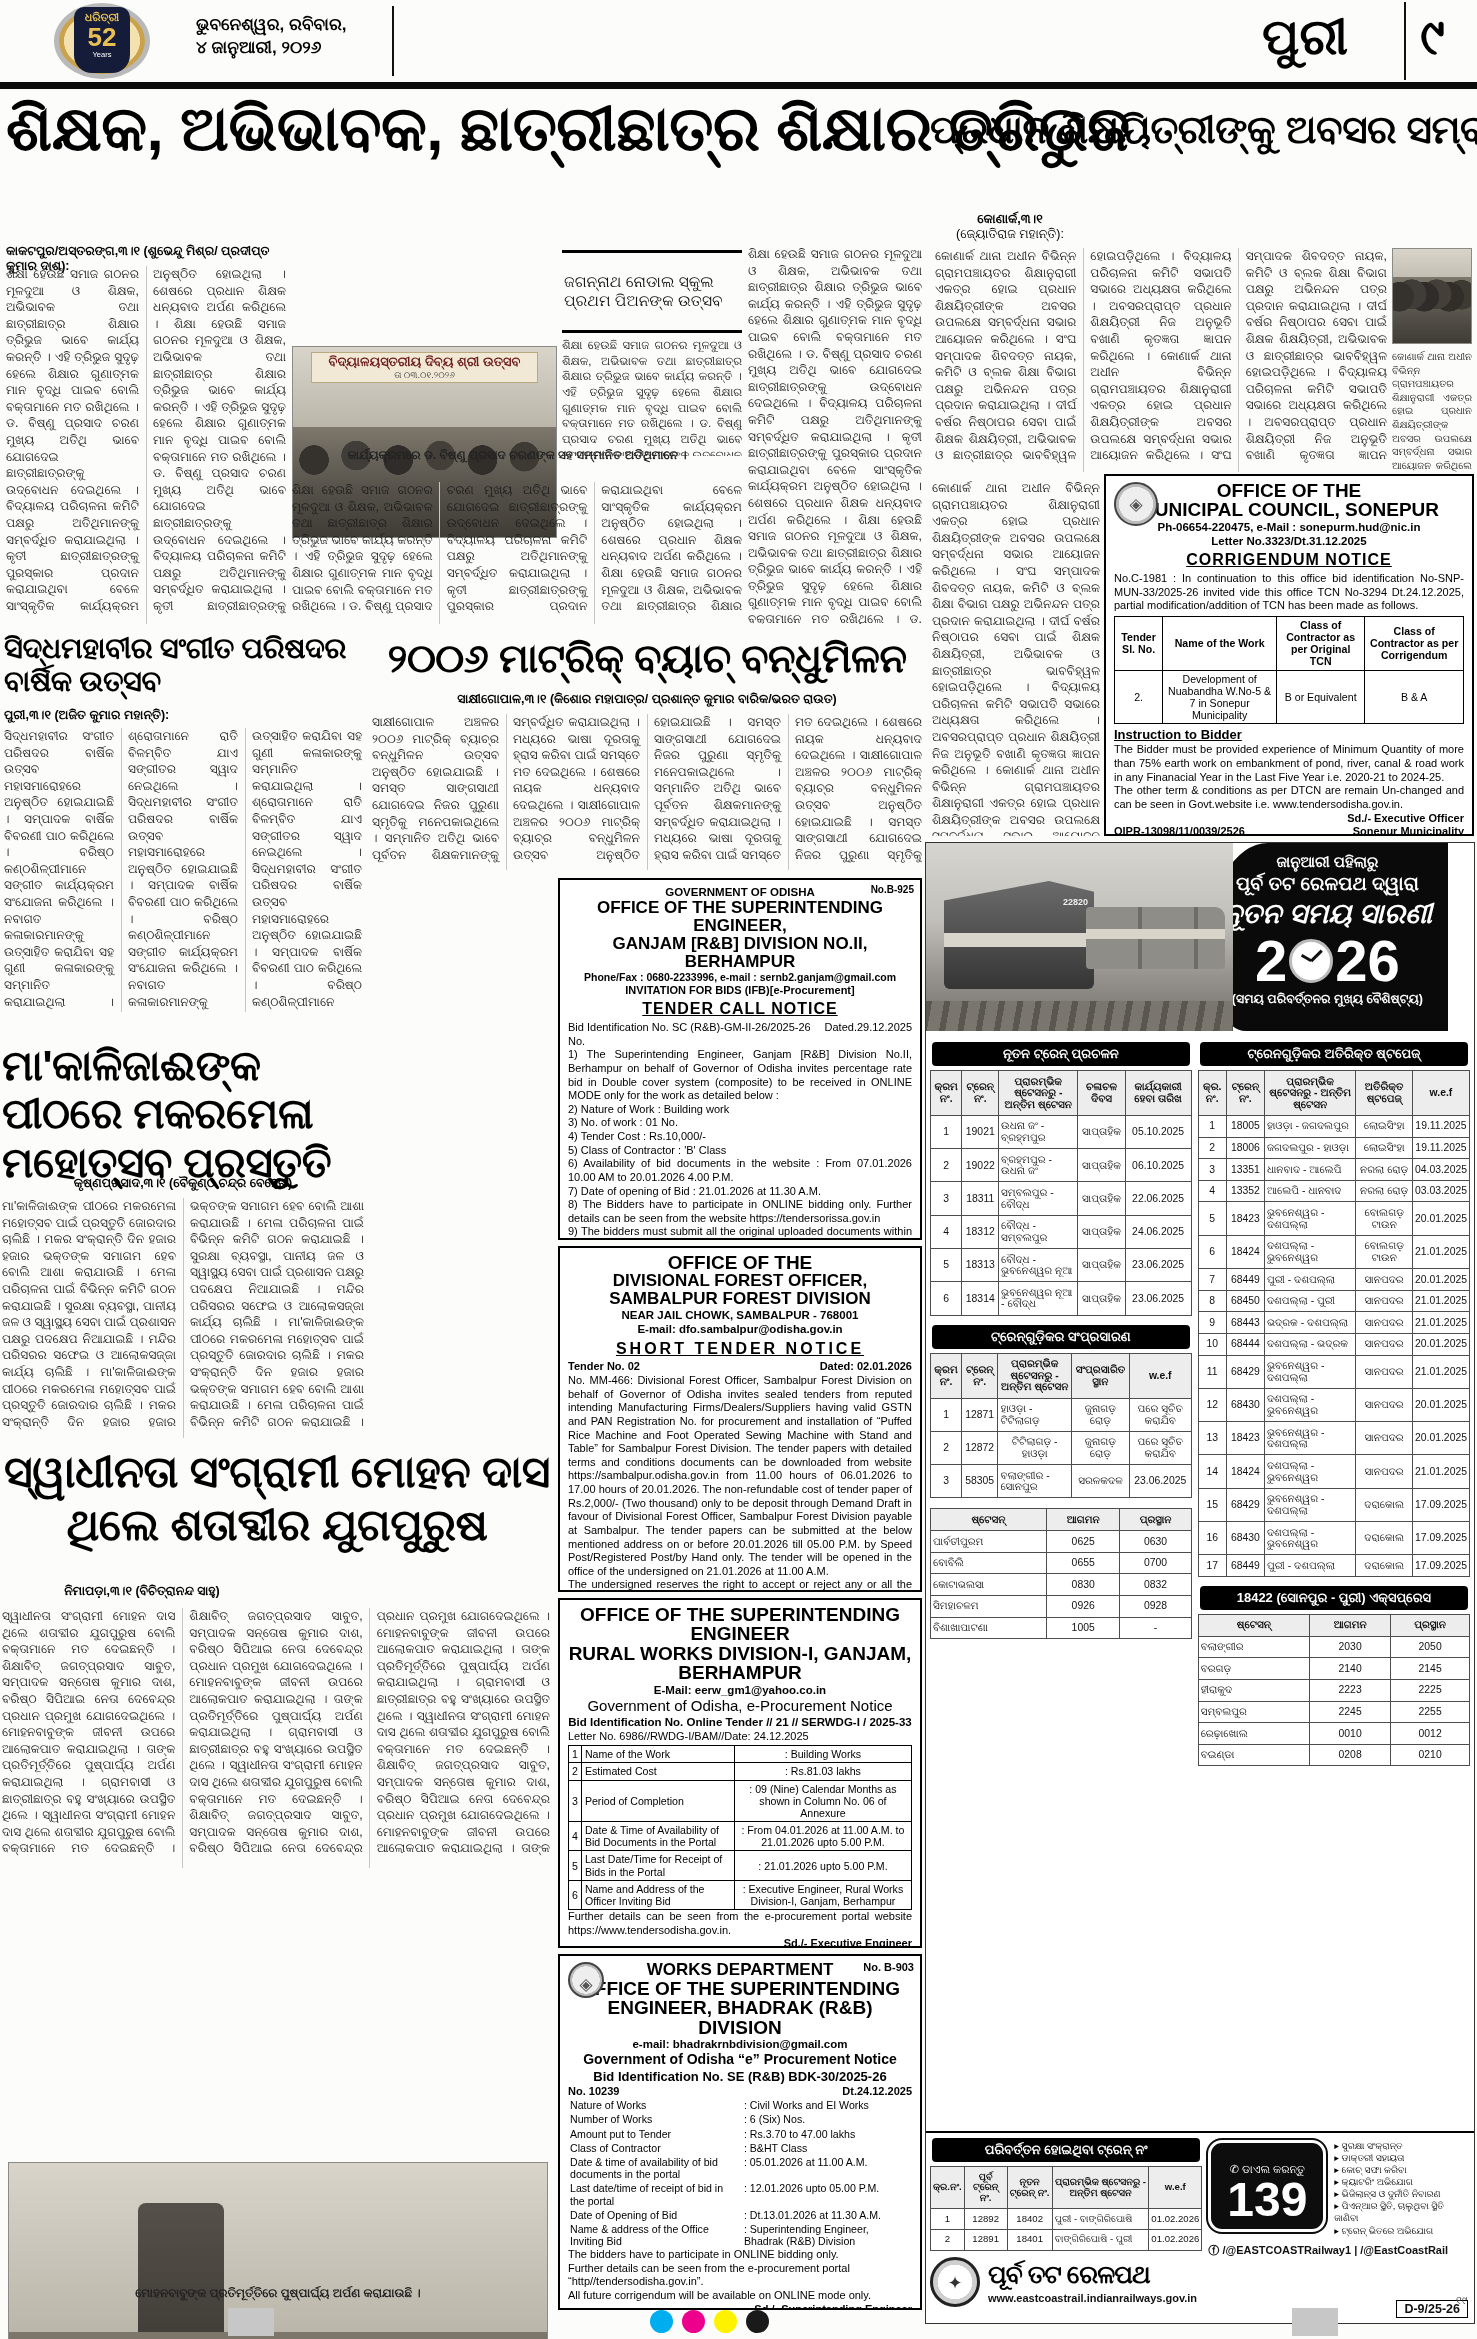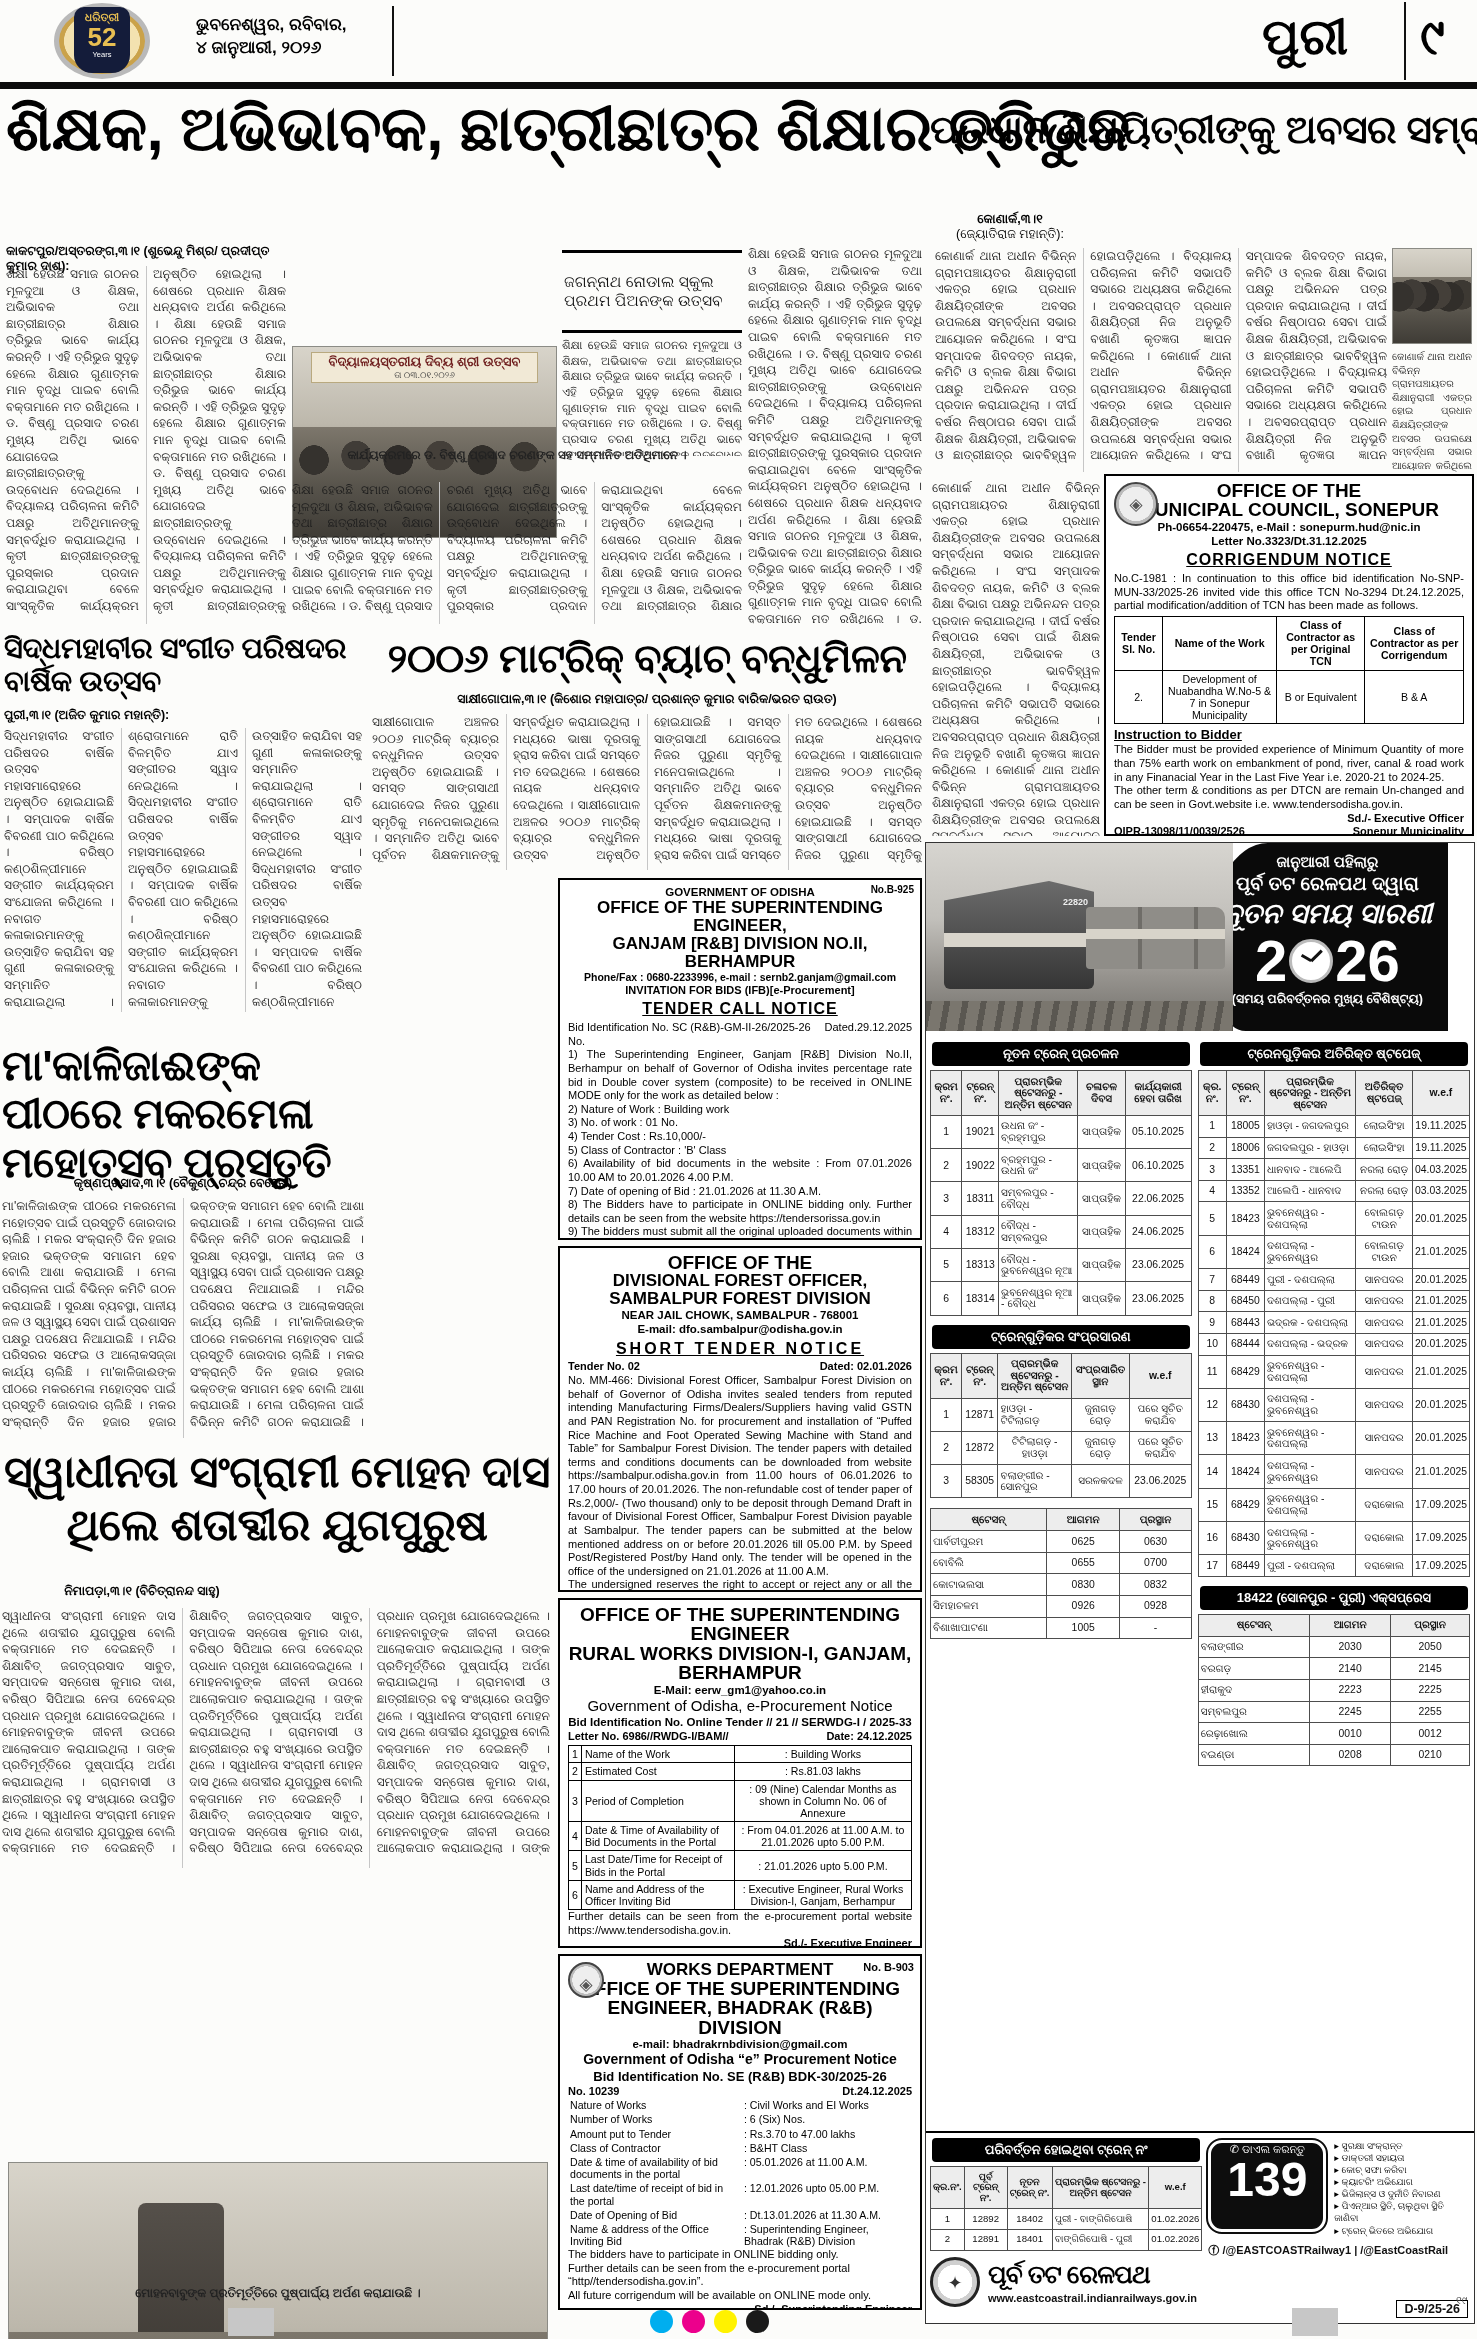--- a/index.html
+++ b/index.html
@@ -58,21 +58,21 @@
 #rail-band{height:192px;border-top:2px solid #000;display:flex;padding:3px 4px;gap:6px;overflow:hidden}
 #band-left{width:51%}
 #band-right{width:49%;position:relative}
 #ecor-row{display:flex;align-items:center;gap:8px;margin-top:6px}
 .emblem{width:50px;height:50px;border-radius:50%;border:3px solid #222;background:radial-gradient(circle,#fff 0 55%,#cfcfcf 56% 100%);position:relative;flex:none}
 .emblem::after{content:"✦";position:absolute;left:0;right:0;top:12px;text-align:center;font-size:18px;color:#333}
 #ecor-brand{font-size:25px;font-weight:bold;color:#000;letter-spacing:-1px}
 #ecor-url{font-size:11px;font-weight:bold;margin-top:2px}
 #dial-wrap{display:flex;gap:8px}
 #dial{background:#0d0d0d;color:#fff;border:3px solid #fff;outline:2px solid #0d0d0d;border-radius:14px;width:118px;height:92px;text-align:center;flex:none;margin-top:4px}
-#dial .lab{font-size:11px;padding-top:0}
+#dial .lab{font-size:11px;padding-top:20px}
 #dial .num{font-size:48px;font-weight:bold;line-height:1}
 #helpline{font-size:9.3px;line-height:1.3;padding-top:4px;color:#000}
 #social{font-size:11px;font-weight:bold;margin-top:6px}
 #dref{position:absolute;right:2px;bottom:2px;border:1.5px solid #000;padding:1px 7px;font-weight:bold;font-size:12.5px}
 .vref{position:absolute;right:-1px;top:96px;transform:rotate(-90deg);transform-origin:right top;font-size:11px;font-weight:bold;white-space:nowrap}
 .seal{width:44px;height:44px;border-radius:50%;border:2px solid #444;background:radial-gradient(circle,#eee 0 60%,#bbb 61%);position:absolute;left:8px;top:6px}
 .seal::after{content:"◈";position:absolute;left:0;right:0;top:10px;text-align:center;font-size:17px;color:#555}
 .sq{position:absolute;width:46px;height:28px;background:#c7c7c7}
 .dot{position:absolute;width:23px;height:23px;border-radius:50%}
 #logo{position:absolute;left:26px;top:3px;width:152px;height:76px}
@@ -250,21 +250,21 @@
 
 </div>
 
 <div class="notice" style="left:558px;top:1598px;width:364px;height:350px">
   <div class="vref">No. O-1873</div>
   <div class="nc nt1">OFFICE OF THE SUPERINTENDING ENGINEER</div>
   <div class="nc nt1">RURAL WORKS DIVISION-I, GANJAM, BERHAMPUR</div>
   <div class="nc nsub">E-Mail: eerw_gm1@yahoo.co.in</div>
   <div class="nc" style="font-size:15px;font-weight:normal">Government of Odisha, e-Procurement Notice</div>
   <div class="nc nsub">Bid Identification No. Online Tender // 21 // SERWDG-I / 2025-33</div>
-  <div style="display:flex;justify-content:space-between;font-weight:bold">
+  <div style="display:flex;font-weight:normal">
     <span>Letter No. 6986//RWDG-I/BAM//</span>
     <span>Date: 24.12.2025</span>
   </div>
   <table class="ntab" style="margin-top:2px">
     <tbody>
         <tr>
           <td>1</td>
           <td style="text-align: left;">Name of the Work</td>
           <td>: Building Works</td>
         </tr>

